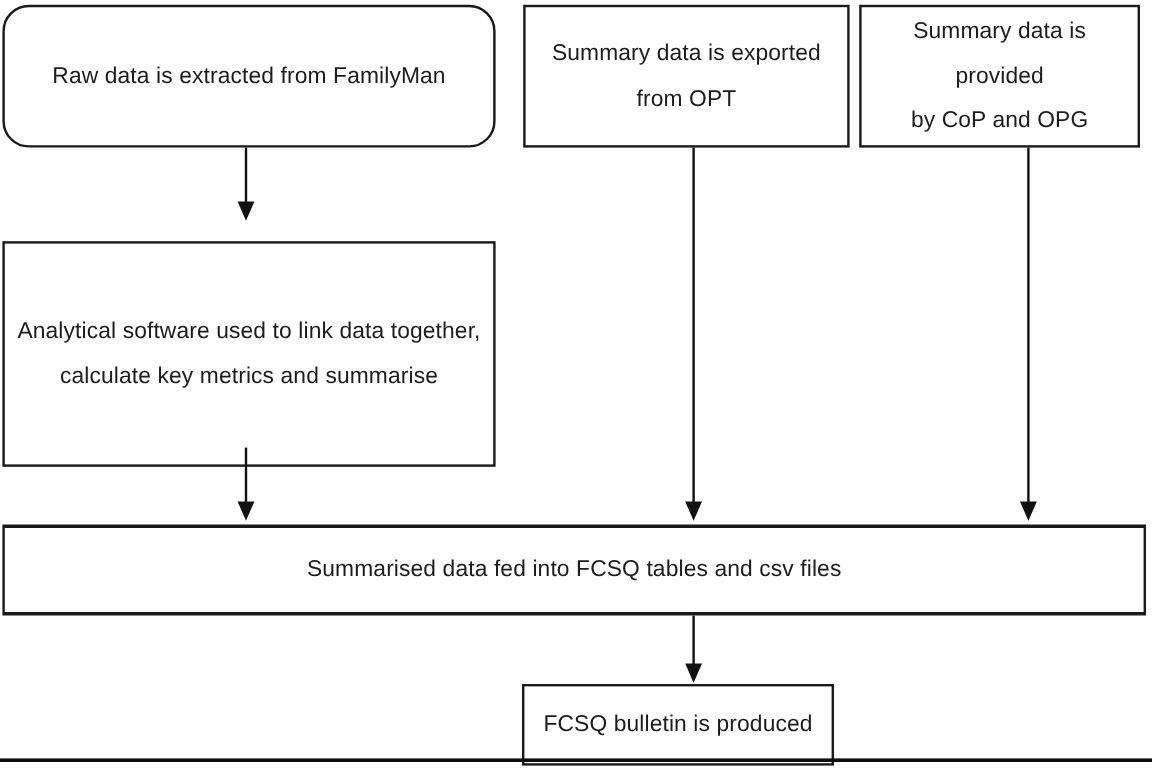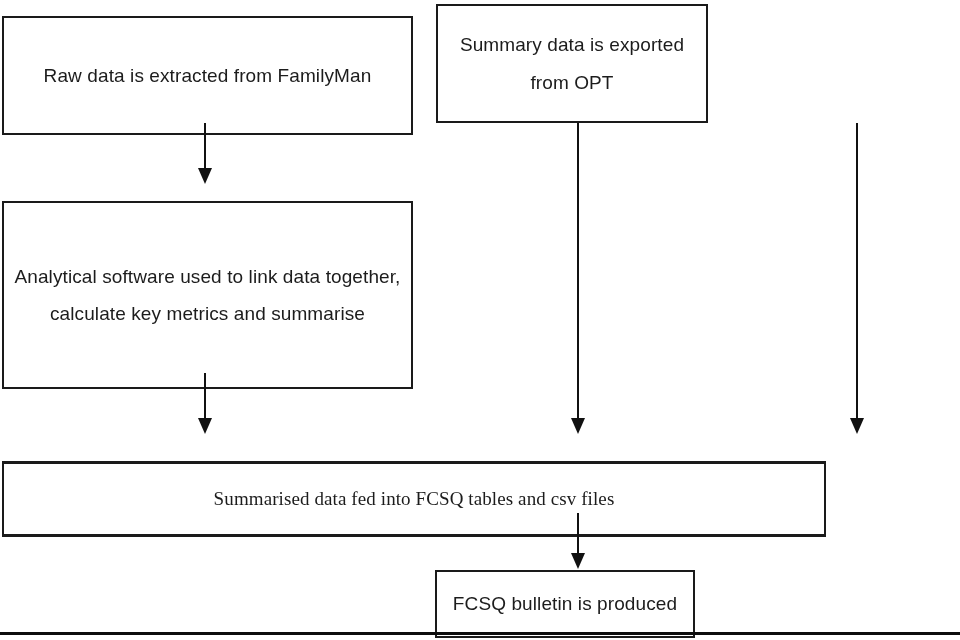--- a/index.html
+++ b/index.html
@@ -59,42 +59,44 @@
     width: 960px;
     height: 3px;
     background: #0d0d0d;
   }
 </style>
 </head>
 <body>
 
 <div id="canvas">
 
-  <div class="node" style="left:2px; top:16px; width:411px; height:119px;">Raw data is extracted from FamilyMan</div>
+  <div class="node" style="left:2px; top:4px; width:411px; height:119px;border-radius:22px;">Raw data is extracted from FamilyMan</div>
 
   <div class="node" style="left:436px; top:4px; width:272px; height:119px;">Summary data is exported
 from OPT</div>
 
+  <div class="node" style="left:716px; top:4px; width:234px; height:119px;">Summary data is provided
+by CoP and OPG</div>
 
   <div class="conn" style="left:204px; top:123px; height:48px;"></div>
   <div class="arrowhead" style="left:198px; top:168px;"></div>
 
   <div class="node" style="left:2px; top:185px; width:411px; height:188px;margin-top:16px;">Analytical software used to link data together,
 calculate key metrics and summarise</div>
 
   <div class="conn" style="left:204px; top:373px; height:48px;"></div>
   <div class="arrowhead" style="left:198px; top:418px;"></div>
 
   <div class="conn" style="left:577px; top:123px; height:298px;"></div>
   <div class="arrowhead" style="left:571px; top:418px;"></div>
 
   <div class="conn" style="left:856px; top:123px; height:298px;"></div>
   <div class="arrowhead" style="left:850px; top:418px;"></div>
 
-  <div class="node wide-strip" style="left:2px; top:461px; width:824px; height:76px;font-family:Liberation Serif, serif;">Summarised data fed into FCSQ tables and csv files</div>
+  <div class="node wide-strip" style="left:2px; top:437px; width:953px; height:76px;">Summarised data fed into FCSQ tables and csv files</div>
 
   <div class="conn" style="left:577px; top:513px; height:43px;"></div>
   <div class="arrowhead" style="left:571px; top:553px;"></div>
 
   <div class="node" style="left:435px; top:570px; width:260px; height:68px;text-align:center;">FCSQ bulletin is produced</div>
 
   <div class="page-rule" style="top:632px;"></div>
 
 </div>
 

